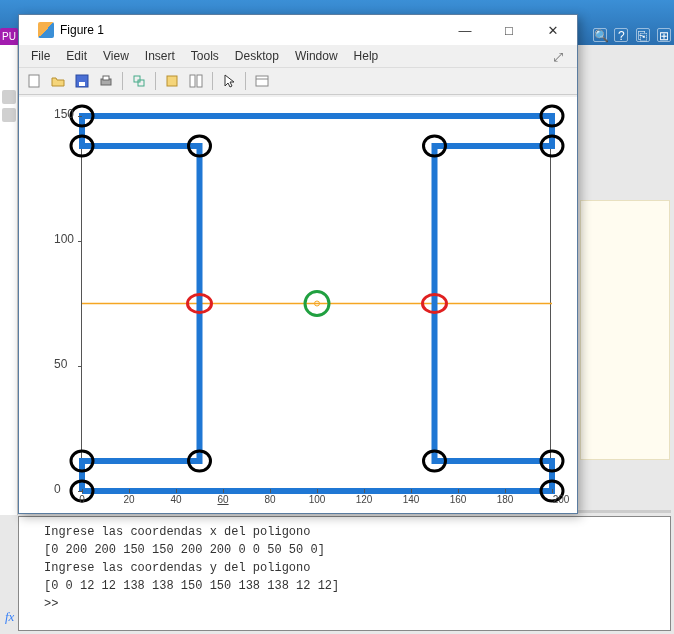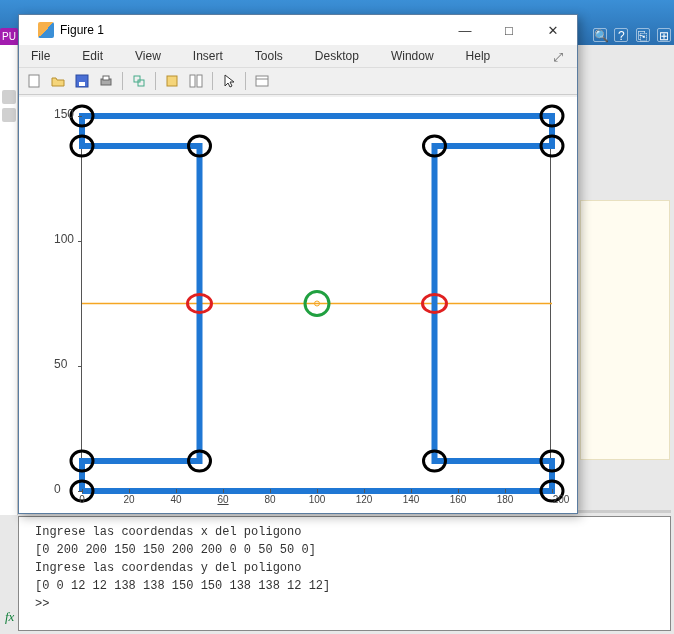--- a/index.html
+++ b/index.html
@@ -8,30 +8,30 @@
   .bg-area { position: absolute; left: 0; top: 0; right: 0; bottom: 0; background: #e8e8e8; }
   .bg-top { position: absolute; left: 0; top: 0; right: 0; height: 45px; background: linear-gradient(#3b8fd6, #2a6fb0); }
   .bg-tab { position: absolute; left: 0; top: 28px; width: 18px; height: 18px; background: #a21caf; border-radius: 2px 2px 0 0; }
   .bg-left { position: absolute; left: 0; top: 45px; width: 18px; height: 470px; background: #fff; border-right: 1px solid #ccc; }
   .bg-left-icon { width: 14px; height: 14px; margin: 4px auto; background: #d0d0d0; border-radius: 2px; display:block;}
   .bg-topbar-right { position: absolute; right: 3px; top: 28px; height: 16px; }
   .bg-topbar-right span { display:inline-block; width:14px; height:14px; margin-left:4px; color:#fff; text-align:center; line-height:14px; border:1px solid rgba(255,255,255,.5); border-radius:2px;}
   .bg-yellow { position: absolute; left: 580px; top: 200px; width: 90px; height: 260px; background: #fffcf0; border: 1px solid #e8e0c0; }
   .bg-white-mid { position: absolute; left: 18px; top: 510px; right:3px; height:3px; background:#ccc;}
   
-  .console-wrap { position: absolute; left: 18px; top: 516px; right: 3px; bottom: 3px; background: #fff; border: 1px solid #888; padding: 6px 16px; font-family: "Courier New", monospace; font-size: 12px; line-height: 1.5; color: #333; }
-  .console-wrap .fx { position:absolute; left:-14px; bottom:4px; font-style:italic; color:#15803d; font-family:serif; font-size:13px;}
+  .console-wrap { position: absolute; left: 18px; top: 516px; right: 3px; bottom: 3px; background: #fff; border: 1px solid #888; padding: 6px 25px; font-family: "Courier New", monospace; font-size: 12px; line-height: 1.5; color: #333; }
+  .console-wrap .fx { position:absolute; left:-14px; bottom:4px; font-style:italic; color:#3b82f6; font-family:serif; font-size:13px;}
   
   .figure-window { position: absolute; left: 18px; top: 14px; width: 560px; height: 500px; background: #f0f0f0; border: 1px solid #5a7ca0; box-shadow: 3px 3px 10px rgba(0,0,0,.3); }
   .titlebar { height: 30px; background: #fff; display: flex; align-items: center; padding: 0 2px 0 19px; }
   .titlebar-icon { width: 16px; height: 16px; background: linear-gradient(135deg, #f7b04a 50%, #3b8fd6 50%); border-radius: 2px; margin-right: 6px; }
   .titlebar-title { flex: 1; font-size: 12px; }
   .titlebar-btn { width: 44px; height: 28px; display: flex; align-items: center; justify-content: center; font-size: 13px; color: #333; }
   
-  .menubar { height: 22px; background: #f0f0f0; display: flex; align-items: center; padding: 0 4px; gap: 16px; font-size: 12px; color: #333; position:relative;}
+  .menubar { height: 22px; background: #f0f0f0; display: flex; align-items: center; padding: 0 4px; gap: 0; font-size: 12px; color: #333; position:relative;}
   .menubar span { padding: 2px 8px; cursor: default; }
   .menubar .dock { position:absolute; right:6px; top:3px; font-size:12px; color:#666;}
   
   .toolbar { height: 28px; background: #f0f0f0; border-top: 1px solid #ddd; border-bottom: 1px solid #ccc; display: flex; align-items: center; padding: 0 4px; gap: 2px; }
   .tool-btn { width: 22px; height: 22px; display: flex; align-items: center; justify-content: center; border: 1px solid transparent; border-radius: 2px; }
   .tool-sep { width: 1px; height: 18px; background: #bbb; margin: 0 3px; }
   
   .plot-area { position: absolute; left: 0; top: 82px; right: 0; bottom: 0; background: #fff; }
   .axes { position: absolute; left: 62px; top: 18px; width: 470px; height: 375px; border: 1px solid #555; }
   .tick-x { position: absolute; bottom: -16px; font-size: 10px; color: #444; transform: translateX(-50%); }

